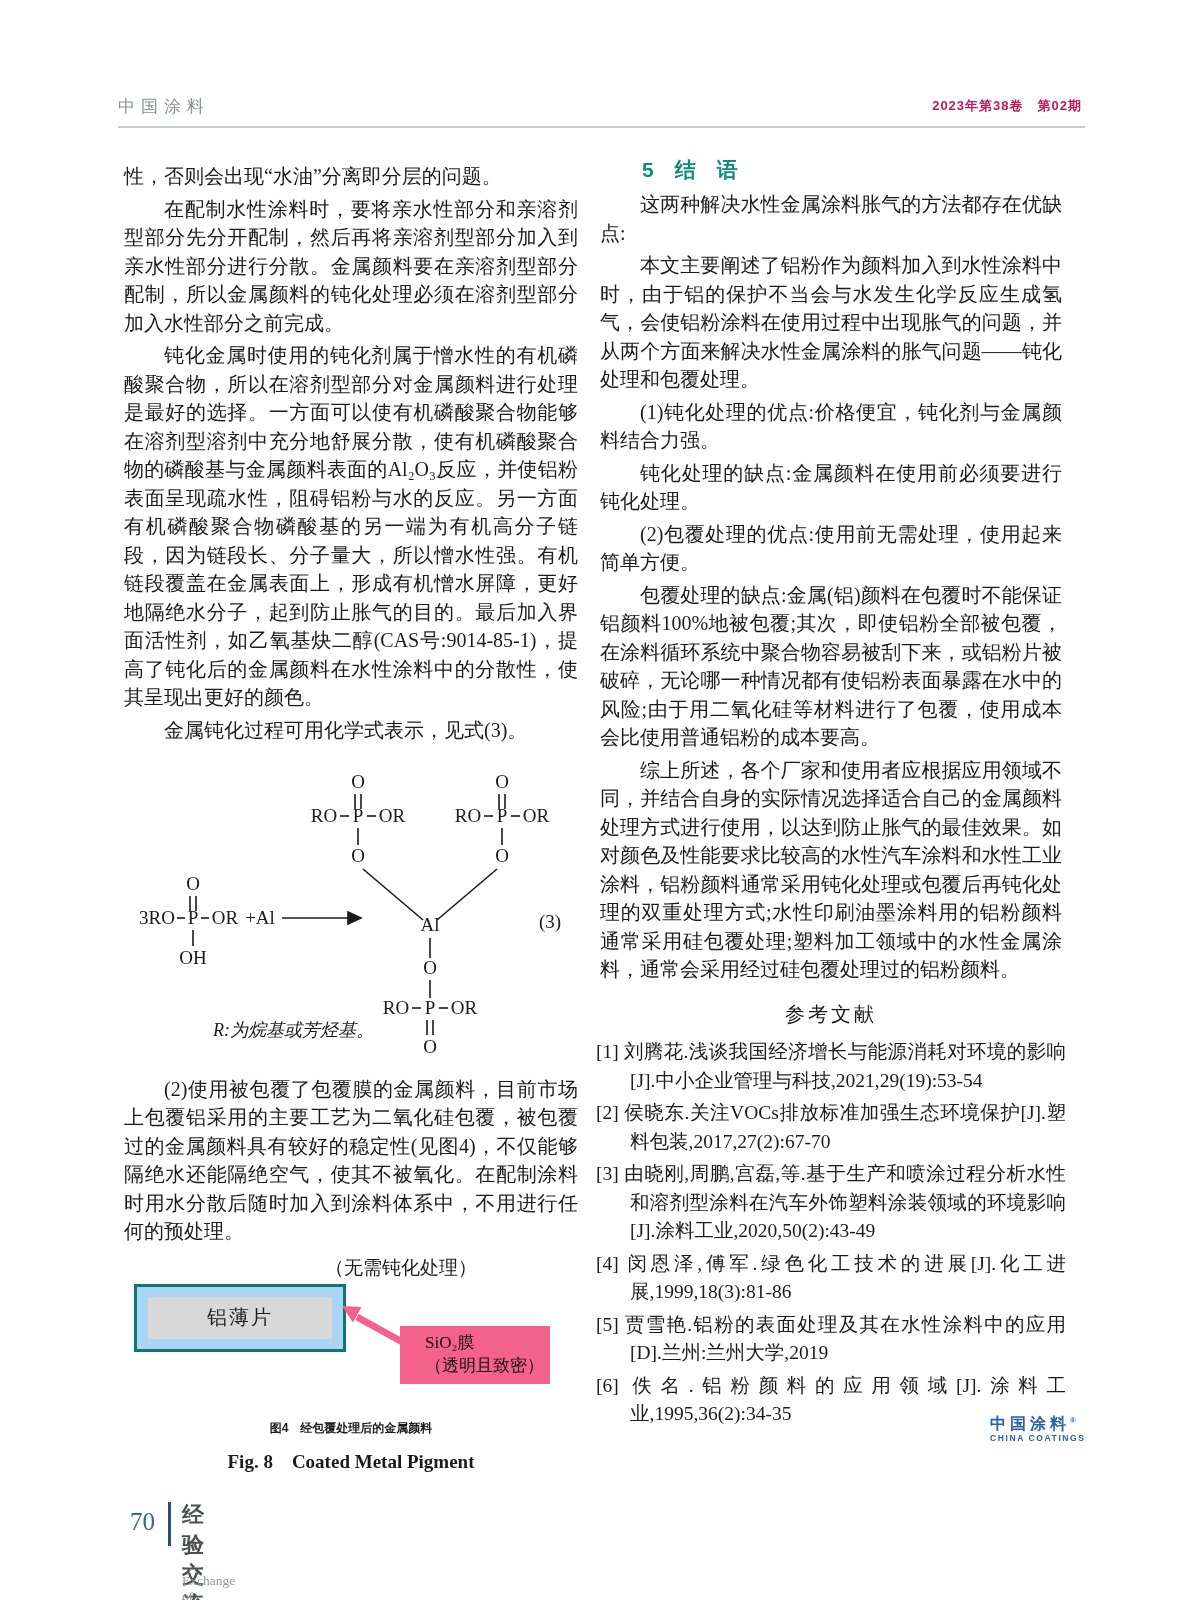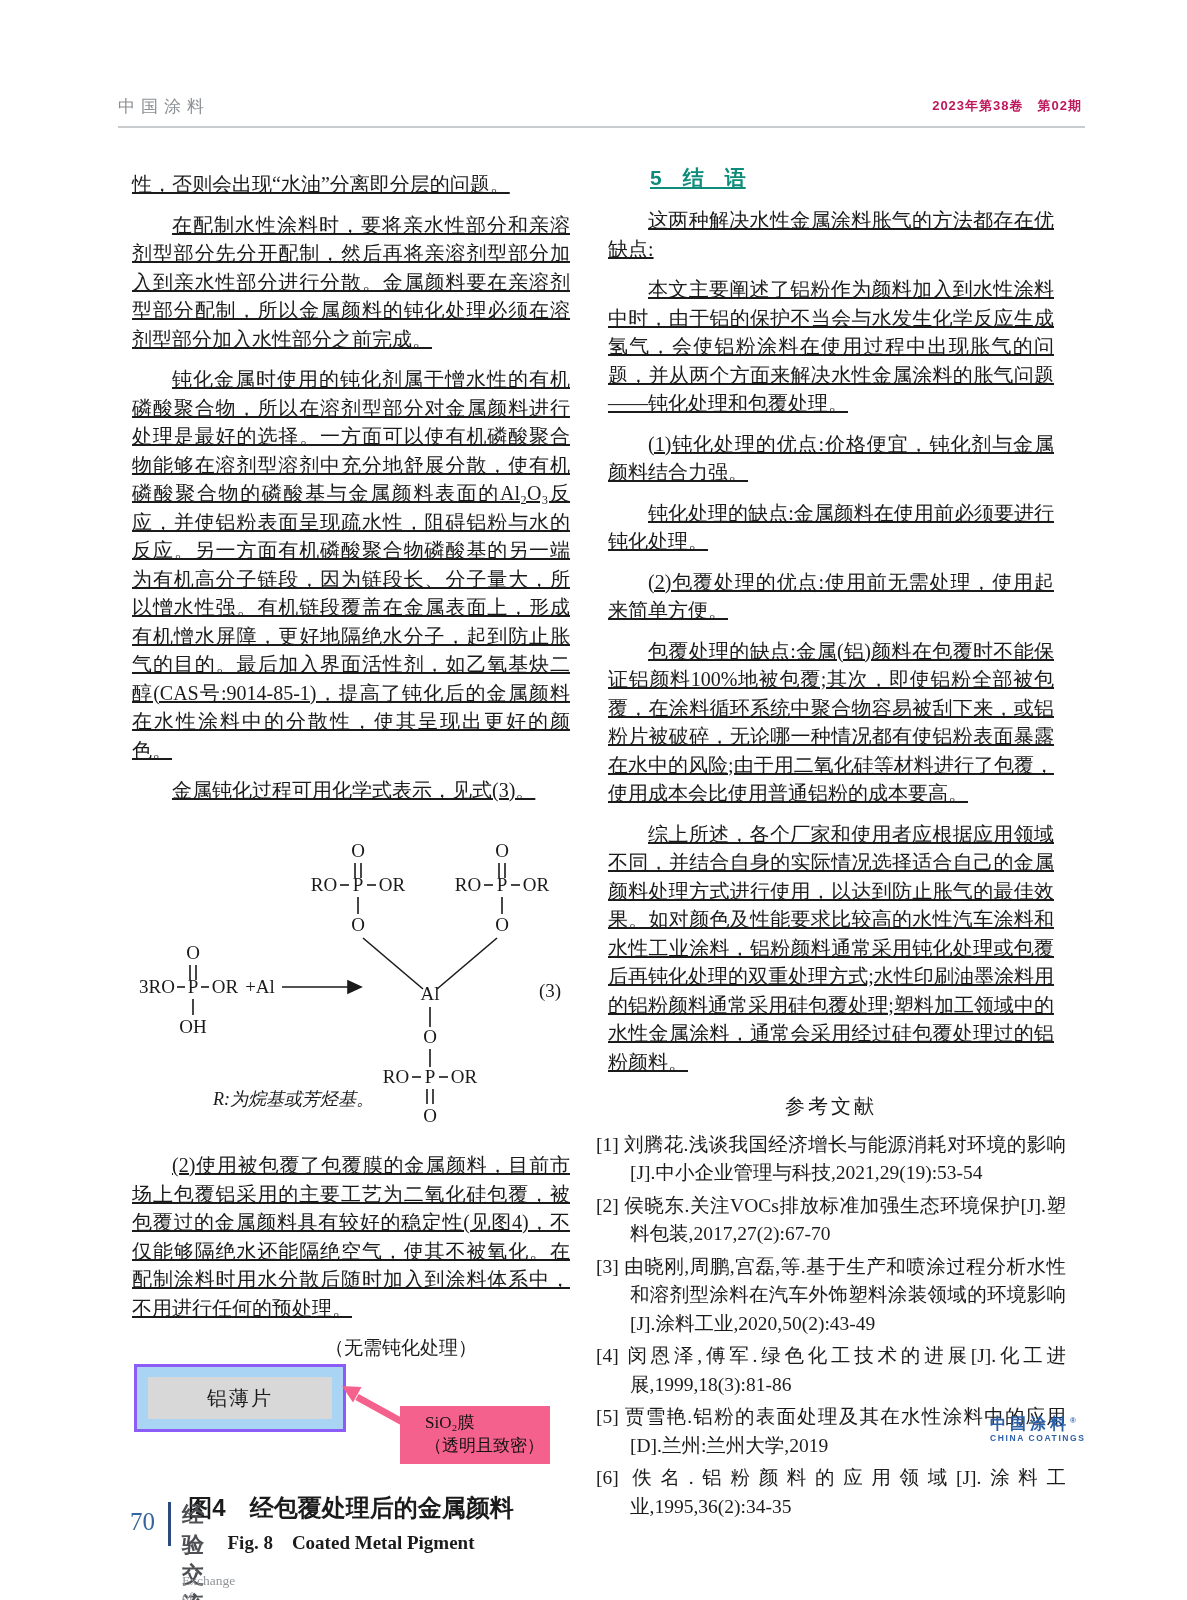--- a/index.html
+++ b/index.html
@@ -11,40 +11,40 @@
   
   .hdr-journal{position:absolute;left:118px;top:95px;font-family:"Liberation Sans","DejaVu Sans",sans-serif;
     font-size:17px;color:#8b8f93;letter-spacing:6px;}
   .hdr-issue{position:absolute;right:105px;top:97px;font-family:"Liberation Sans","DejaVu Sans",sans-serif;
     font-size:13px;color:#be185d;letter-spacing:1px;font-weight:bold;}
   .hdr-rule{position:absolute;left:118px;top:126px;width:967px;height:2px;background:#c9cccf;}
   
   .col{position:absolute;width:462px;font-size:20px;line-height:28.5px;text-align:justify;}
   .col-left{left:120px;top:158px;}
   .col-right{left:596px;top:150px;width:470px;}
-  .col p{margin:12px;text-indent:2em;text-decoration:underline;}
+  .col p{margin:4px;text-indent:2em;}
   .col p.noindent{text-indent:0;}
   
   .sec-head{font-family:"Liberation Sans","DejaVu Sans",sans-serif;font-weight:bold;
     font-size:21px;color:#0e8b7a;margin:0 0 12px 0;text-indent:0;line-height:32px;}
   
   .equation{margin:4px 0 2px 0;}
   .equation svg text{font-family:"Liberation Serif","DejaVu Serif",serif;font-size:19px;fill:#1a1a1a;}
   .equation svg text.note{font-size:18px;font-style:italic;}
   .equation svg line,.equation svg path{stroke:#1a1a1a;stroke-width:1.6;}
   
   .figure4{position:relative;height:150px;margin-top:8px;}
   .fig-label{position:absolute;left:205px;top:0;font-size:19px;text-indent:0;}
-  .fig-outer{position:absolute;left:14px;top:30px;width:206px;height:62px;background:#aad4f3;border:3px solid #8b5cf6;}
+  .fig-outer{position:absolute;left:14px;top:30px;width:206px;height:62px;background:#aad4f3;border:3px solid #0f766e;}
   .fig-inner{position:absolute;left:11px;top:10px;right:11px;bottom:10px;background:#d8d8d8;
     display:flex;align-items:center;justify-content:center;font-size:20px;letter-spacing:2px;}
   .fig-pink{position:absolute;left:280px;top:72px;width:150px;height:58px;background:#f5618d;
     box-sizing:border-box;padding:5px 0 0 25px;font-size:17px;line-height:23px;color:#111;}
   .fig-arrow{position:absolute;left:0;top:0;width:462px;height:150px;pointer-events:none;}
-  .fig-cap-cn{font-family:"Liberation Sans","DejaVu Sans",sans-serif;font-weight:bold;font-size:24px;
+  .fig-cap-cn{font-family:"Liberation Sans","DejaVu Sans",sans-serif;font-weight:bold;font-size:12px;
     text-align:center;text-indent:0;margin-top:10px;}
   .fig-cap-en{font-weight:bold;font-size:19px;text-align:center;text-indent:0;margin-top:6px;}
   
   .ref-head{font-family:"Liberation Sans","DejaVu Sans",sans-serif;font-weight:normal;font-size:20px;
     text-align:center;text-indent:0;letter-spacing:3px;margin:16px 0 10px 0;}
   .ref{font-size:19.5px;line-height:28.5px;padding-left:34px;text-indent:-34px;margin:0 0 4px 0;text-align:justify;}
   
   .logo{position:absolute;left:990px;top:1412px;text-align:left;
     font-family:"Liberation Sans","DejaVu Sans",sans-serif;color:#2b5fa7;}
   .logo-cn{font-size:16px;font-weight:bold;letter-spacing:4px;line-height:18px;}

